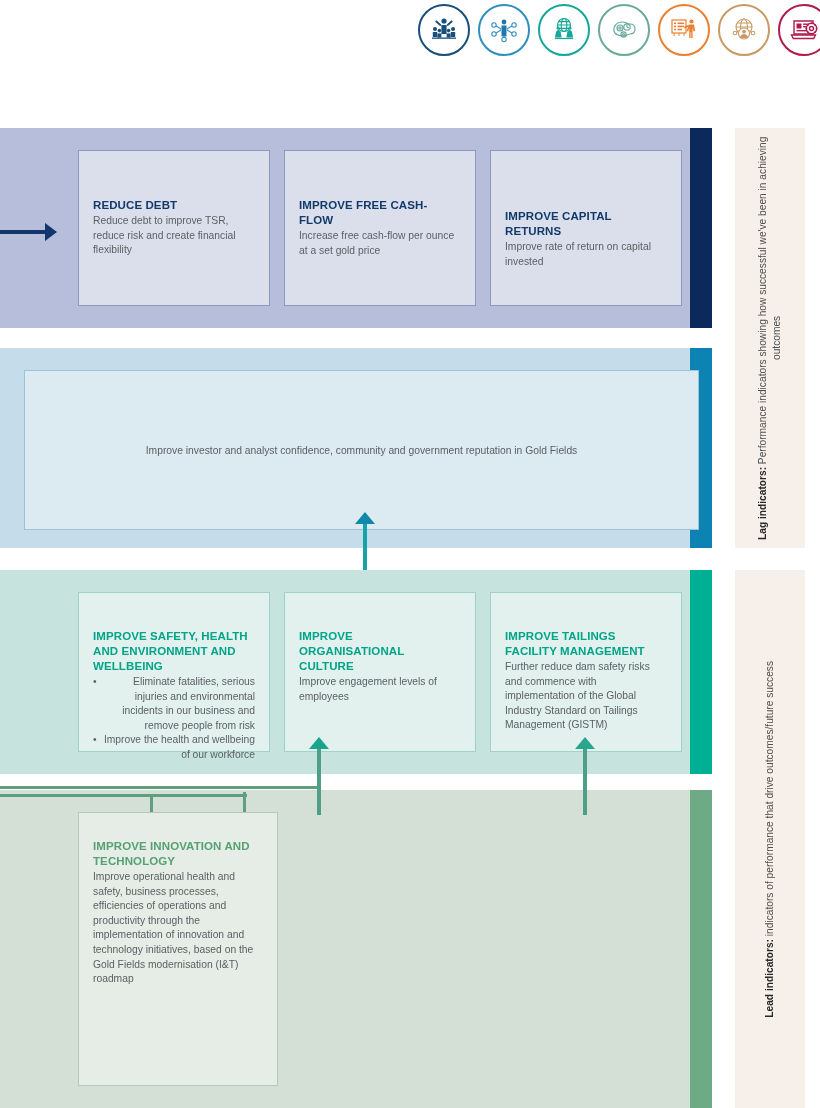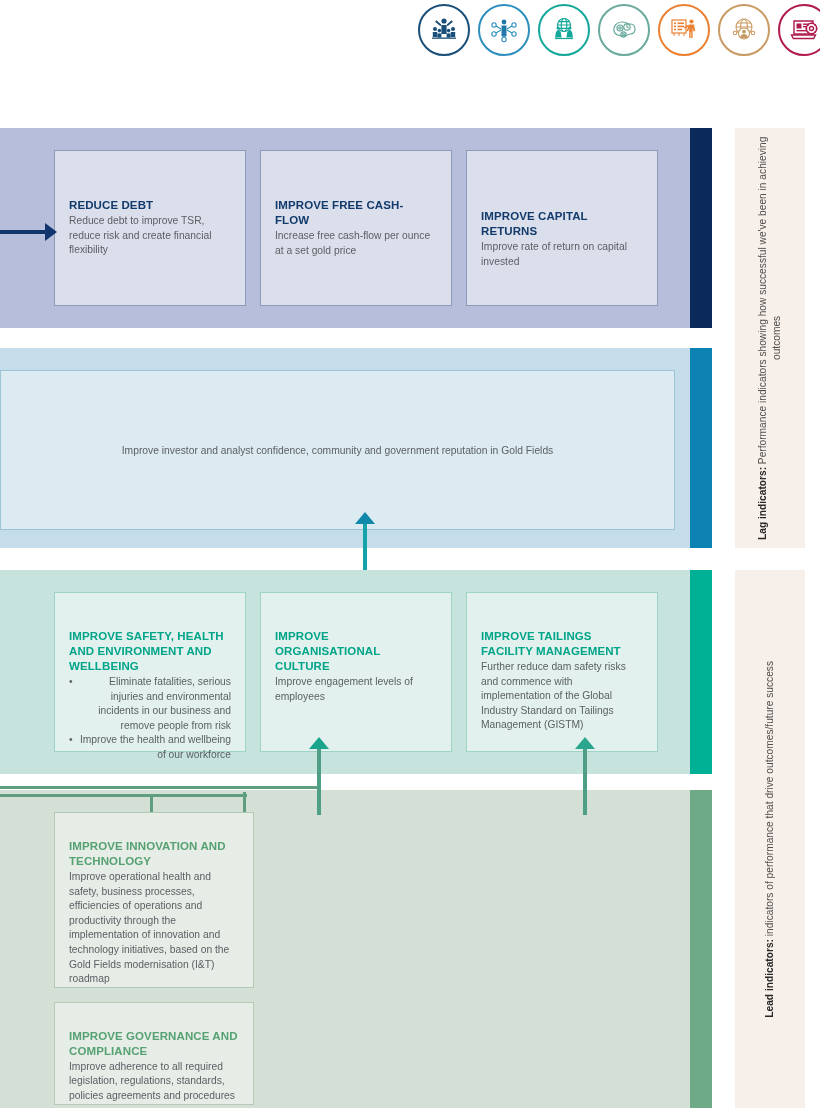--- a/index.html
+++ b/index.html
@@ -34,21 +34,21 @@
 
   
   #band-safety { left: 0; top: 570px; width: 712px; height: 204px; background: #c6e4dd; }
   #band-safety .band-edge { background: #00b095; }
 
   
   #band-people { left: 0; top: 790px; width: 712px; height: 318px; background: #d4dfd6; }
   #band-people .band-edge { background: #6faa86; }
 
   
-  .card-row { position: absolute; display: flex; }
+  .card-row { position: absolute; display: flex; margin-left: 24px; }
 
   .card {
     background: #dbdfec;
     border: 1px solid #8e9ab9;
     padding: 0 14px;
   }
   .card.tealcard  { background: #e2f1ed; border: 1px solid #9ed3c7; }
   .card.greencard { background: #e6ece6; border: 1px solid #b4c9b6; }
   .card.widecard  { background: #dceaf1; border: 1px solid #9dc3d6; }
 
@@ -78,21 +78,21 @@
 
   #row-reputation { left: 0; top: 370px; width: 675px; height: 160px; }
   #row-reputation .card {
     width: 675px; display: flex; align-items: center; justify-content: center;
   }
   .center-note { font-size: 10.3px; color: #5a5f63; text-align: left; }
 
   #row-safety { left: 54px; top: 592px; width: 604px; height: 160px; gap: 14px; }
   #row-safety .card { width: 200px; padding-top: 36px; }
 
-  #row-people { left: 54px; top: 812px; width: 604px; height: 274px; gap: 14px; flex-direction: column; }
+  #row-people { left: 54px; top: 812px; width: 604px; height: 274px; gap: 14px; }
   #row-people .card { width: 200px; padding-top: 26px; }
 
   
   .arrow-line { position: absolute; }
   .arrow-head { position: absolute; width: 0; height: 0; }
 
   
   #in-arrow-shaft { left: 0; top: 230px; width: 48px; height: 4px; background: #12356e; }
   #in-arrow-head {
     left: 45px; top: 223px;
@@ -342,24 +342,20 @@
   <div class="arrow-line" id="up-arrow2-shaft"></div>
   <div class="arrow-head" id="up-arrow2-head"></div>
   <div class="arrow-line" id="up-arrow3-shaft"></div>
   <div class="arrow-head" id="up-arrow3-head"></div>
 
   <div class="card-row green" id="row-people">
     <div class="card greencard">
       <div class="card-title">IMPROVE INNOVATION AND TECHNOLOGY</div>
       <div class="card-body">Improve operational health and safety, business processes, efficiencies of operations and productivity through the implementation of innovation and technology initiatives, based on the Gold Fields modernisation (I&amp;T) roadmap</div>
     </div>
-    <div class="card greencard">
-      <div class="card-title">IMPROVE GOVERNANCE AND COMPLIANCE</div>
-      <div class="card-body">Improve adherence to all required legislation, regulations, standards, policies agreements and procedures</div>
-    </div>
   </div>
 
   <div class="side-panel" id="side-lag">
     <div class="side-text"><b>Lag indicators:</b><span> Performance indicators showing how successful we've been in achieving outcomes</span></div>
   </div>
 
   <div class="side-panel" id="side-lead">
     <div class="side-text"><b>Lead indicators:</b><span> indicators of performance that drive outcomes/future success</span></div>
   </div>
 

